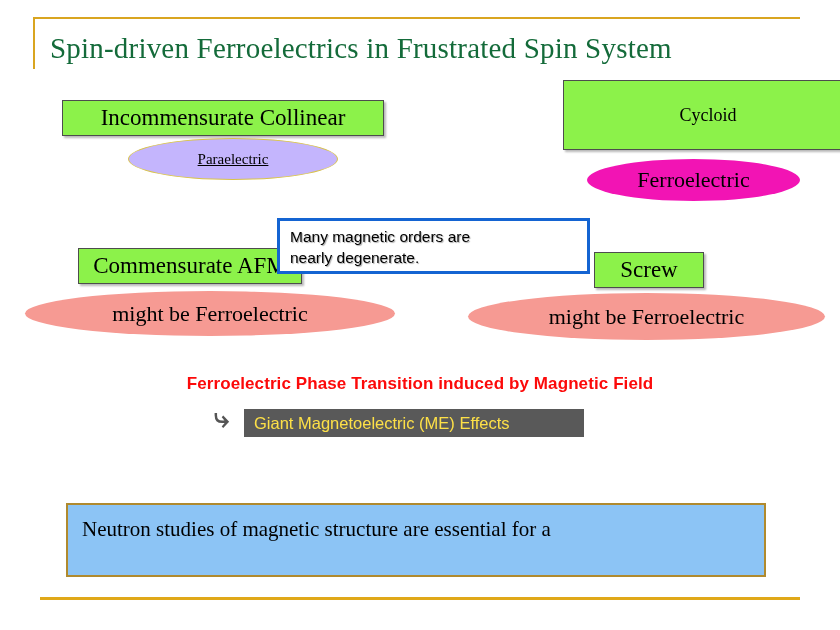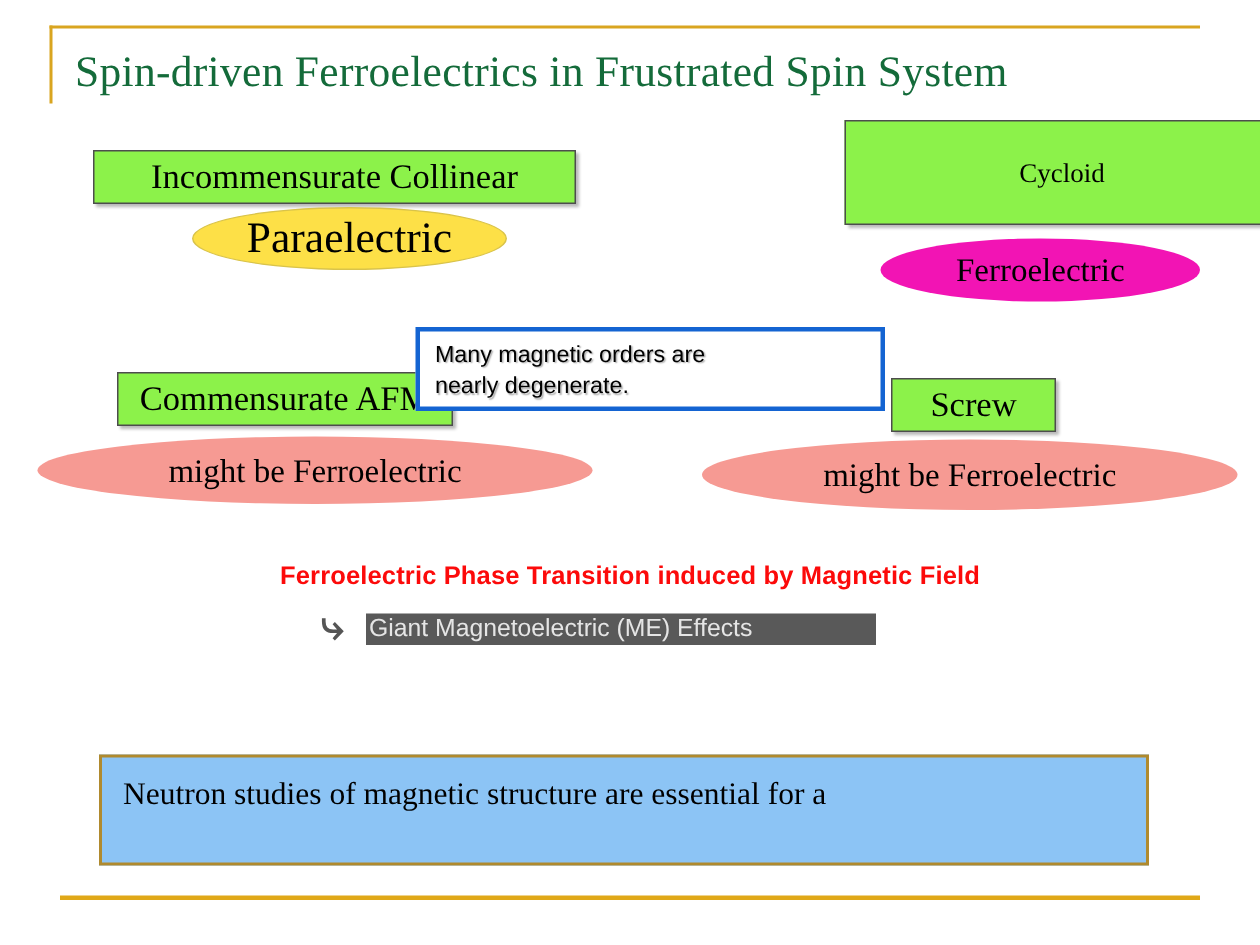--- a/index.html
+++ b/index.html
@@ -82,24 +82,25 @@
     box-sizing: border-box;
   }
 
   
   #box-incommensurate {
     left: 62px; top: 100px; width: 322px; height: 36px;
     font-size: 23px;
   }
   #ell-paraelectric {
     left: 128px; top: 138px; width: 210px; height: 42px;
-    background: #fde047;
+    background: #c4b5fd;
     border: 1px solid #d9c34a;
-    font-size: 29px;
+    font-size: 15px;
     z-index: 3;
+    text-decoration: underline;
   }
   #box-cycloid {
     left: 563px; top: 80px; width: 290px; height: 70px;
     font-size: 18px;
     line-height: 30px;
     flex-direction: column;
   }
   #ell-ferroelectric {
     left: 587px; top: 159px; width: 213px; height: 42px;
     background: #f214b4;
@@ -170,28 +171,28 @@
     font-size: 27px;
     line-height: 27px;
     color: #555555;
     font-weight: bold;
   }
   #gray-box {
     position: absolute;
     left: 244px;
     top: 409px;
     width: 340px;
-    height: 21px;
+    height: 28px;
     background: #595959;
-    color: #e5e5e5;
+    color: #fde047;
     font-family: "Liberation Sans", sans-serif;
     font-size: 16.5px;
     display: flex;
     align-items: center;
-    padding-left: 2px;
+    padding-left: 10px;
     box-sizing: border-box;
   }
 
   
   #conclusion-box {
     position: absolute;
     left: 66px;
     top: 503px;
     width: 700px;
     height: 74px;

